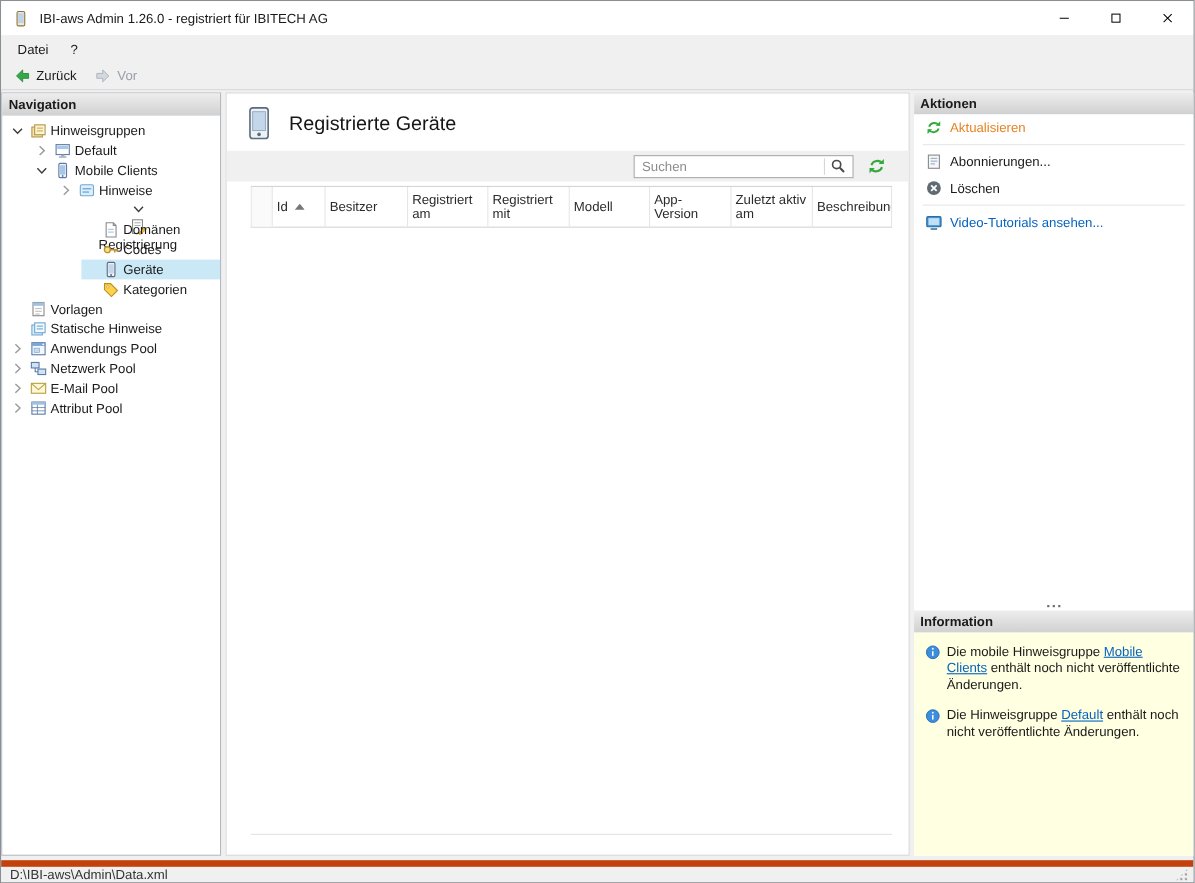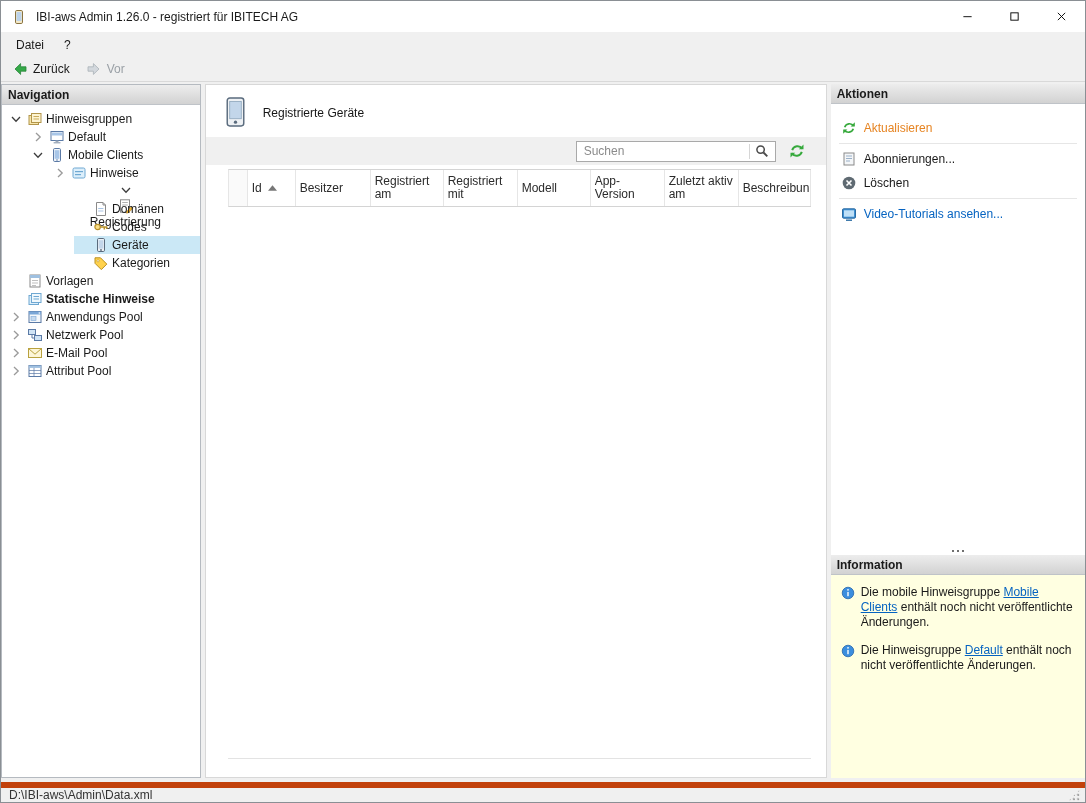--- a/index.html
+++ b/index.html
@@ -44,39 +44,39 @@
   .tree-row { height:18px; display:flex; align-items:center; white-space:nowrap; }
   .tree-row.selected { background:var(--sel,#cbe8f6); }
   .expander { width:16px; height:16px; flex:0 0 auto; display:inline-flex; }
   .expander svg { width:100%; height:100%; }
   .tree-icon-gap { width:3px; flex:0 0 auto; }
   .tree-label { padding:1px 4px 1px 3px; }
 
   
   .main-panel { flex:1; border:1px solid #d8d8d8; }
   .main-header { display:flex; align-items:center; gap:15px; padding:12px 0 9px 17px; flex:0 0 auto; }
-  .main-title { font-size:12px; font-weight:normal; color:#161616; }
+  .main-title { font-size:18px; font-weight:normal; color:#161616; }
   .search-band { height:28px; flex:0 0 auto; background:#f0f0f0; display:flex; align-items:center; justify-content:flex-end; gap:12px; padding-right:20px; }
   .search-box { width:200px; height:21px; background:#fff; border:1px solid #a9a9a9; display:flex; align-items:center; }
   .search-input { flex:1; min-width:0; border:none; outline:none; font:inherit; padding:0 7px; color:#1a1a1a; background:transparent; }
   .search-input::placeholder { color:#8b8b8b; }
   .search-sep { width:1px; height:15px; background:#d6d6d6; flex:0 0 auto; }
   .search-btn { width:25px; height:100%; display:flex; align-items:center; justify-content:center; }
   .refresh-btn { display:inline-flex; }
 
   
   .grid { flex:1; display:flex; flex-direction:column; margin:4px 15px 18px 22px; min-height:0; }
   .grid-header { display:flex; flex:0 0 auto; border-top:1px solid #d4d4d4; border-bottom:1px solid #d4d4d4; border-left:1px solid #e6e6e6; }
   .grid-cell { min-height:36px; display:flex; align-items:center; padding:2px 4px; border-right:1px solid #e6e6e6; color:#2b2b2b; line-height:13px; overflow:hidden; }
   .grid-cell.corner { background:#fafafa; }
   .grid-body { flex:1; border-bottom:1px solid #e3e3e3; }
 
   
   .right-panel { width:256px; display:flex; flex-direction:column; background:#fff; min-height:0; }
-  .actions-list { flex:0 0 443px; padding-top:12px; background:#fff;text-align:center; }
+  .actions-list { flex:0 0 443px; padding-top:0; background:#fff;text-align:center; }
   .action-item { display:flex; align-items:center; gap:7px; padding:4px 10px; }
   .action-item.highlight .action-label { color:var(--hl,#e68422); }
   .action-item.link .action-label { color:var(--link,#0563c1); }
   .action-sep { border-top:1px solid #e6e6e6; margin:3px 8px; }
   .v-splitter { height:8px; flex:0 0 auto; background:#fff; display:flex; align-items:center; justify-content:center; }
   .splitter-grip { width:2px; height:2px; background:#6f6f6f; box-shadow:5px 0 #6f6f6f, 10px 0 #6f6f6f; margin-right:10px; }
   .info-body { flex:1; background:var(--info-bg,#ffffe1); padding:10px 10px 0 10px; display:flex; flex-direction:column; gap:13px; overflow:hidden; }
   .info-item { display:flex; gap:6px; align-items:flex-start; }
   .info-text { line-height:15px; max-width:212px; }
   .info-text a { color:var(--link,#0563c1); text-decoration:underline; cursor:pointer; }
@@ -293,21 +293,21 @@
             <svg viewBox="0 0 16 16">
               <rect x="3" y="2" width="10" height="12" fill="#fff" stroke="#8a8a8a"></rect>
               <rect x="3" y="2" width="10" height="3" fill="#9fc0e0"></rect>
               <rect x="5" y="7" width="6" height="1" fill="#c0c0c0"></rect>
               <rect x="5" y="9.5" width="6" height="1" fill="#c0c0c0"></rect>
               <rect x="5" y="12" width="4" height="1" fill="#c0c0c0"></rect>
             </svg>
           </span>
           <span class="tree-label">Vorlagen</span>
         </div>
-        <div class="tree-row" style="margin-left: 6px; font-weight: bold;">
+        <div class="tree-row" style="margin-left: 6px;">
           <span class="expander"></span>
           <span class="tree-icon-gap"></span>
           <span class="icon">
             <svg viewBox="0 0 16 16">
               <rect x="2" y="4.5" width="9.5" height="9" fill="#ddeffb" stroke="#6fa8d2"></rect>
               <rect x="4.5" y="2.5" width="9.5" height="9" fill="#f0f8fd" stroke="#6fa8d2"></rect>
               <rect x="6.5" y="5" width="5.5" height="1" fill="#6fa8d2"></rect>
               <rect x="6.5" y="7.5" width="5.5" height="1" fill="#6fa8d2"></rect>
             </svg>
           </span>

